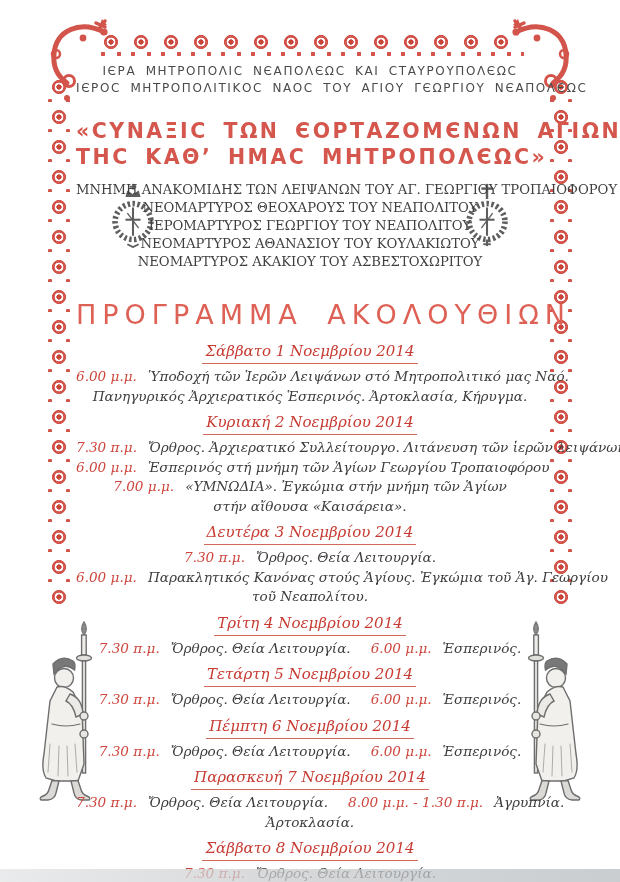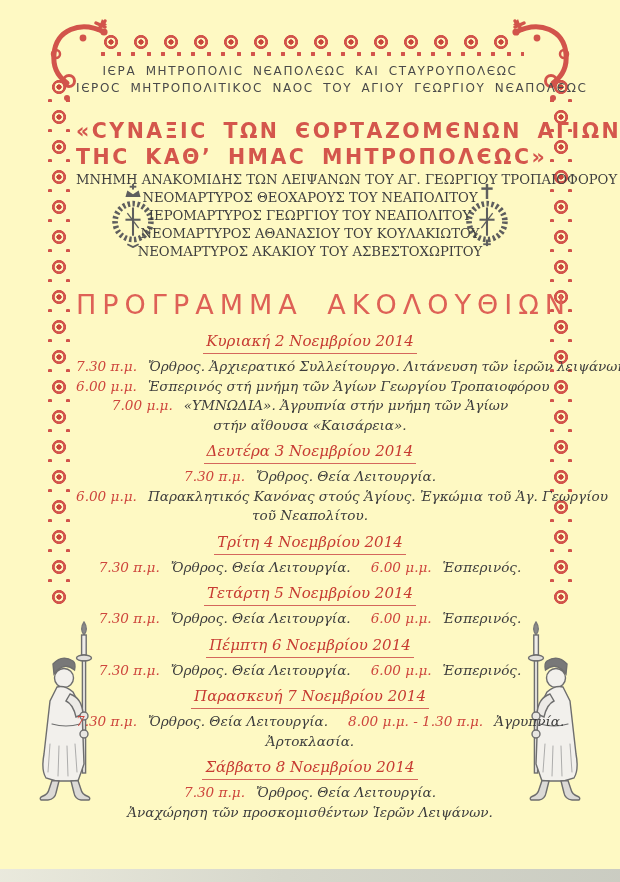--- a/index.html
+++ b/index.html
@@ -1,16 +1,16 @@
 <!DOCTYPE html>
 <html><head>
 <meta charset="utf-8">
 <style>
   html,body{margin:0;padding:0;background:#e8e8e8;}
-  .page{position:relative;width:620px;height:882px;margin:0 auto;background:#fef9c3;
+  .page{position:relative;width:620px;height:882px;margin:0 auto;background:#ffffff;
         overflow:hidden;font-family:"DejaVu Serif",serif;color:#3d3d3d;text-decoration:underline;}
   
   .strip{position:absolute;pointer-events:none;}
   .strip-top{left:96px;right:96px;top:30px;height:30px;
     background-image:
       radial-gradient(circle at 15px 12px, rgba(0,0,0,0) 4.2px, #d2544b 4.6px, #d2544b 6.8px, rgba(0,0,0,0) 7.2px),
       radial-gradient(circle at 15px 12px, #c9453c 2.4px, rgba(0,0,0,0) 2.9px),
       radial-gradient(circle at 7px 24px, #d2544b 2.1px, rgba(0,0,0,0) 2.5px),
       radial-gradient(circle at 23px 24px, #d2544b 2.1px, rgba(0,0,0,0) 2.5px);
     background-size:30px 30px;background-repeat:repeat-x;}
@@ -30,21 +30,21 @@
   .figure{position:absolute;top:612px;width:92px;height:196px;}
   .figure-left{left:26px;} .figure-right{right:26px;transform:scaleX(-1);}
   
   .content{position:absolute;left:76px;right:76px;top:0;text-align:center;}
   .org{margin-top:0;font-family:"DejaVu Sans",sans-serif;font-size:12px;letter-spacing:1.6px;
        word-spacing:4px;color:#4a4a4a;line-height:17px;white-space:nowrap;}
   .org1{padding-top:63px;}
   .syn{font-family:"DejaVu Sans",sans-serif;font-weight:bold;color:#d4564c;font-size:20.5px;
        letter-spacing:2.5px;word-spacing:6px;line-height:26px;white-space:nowrap;}
   .syn1{margin-top:21px;}
-  .mnimi{margin-top:1px;font-size:13.2px;line-height:18px;color:#3f3f3f;white-space:nowrap;}
+  .mnimi{margin-top:11px;font-size:13.2px;line-height:18px;color:#3f3f3f;white-space:nowrap;}
   .saint{font-size:13.2px;line-height:18px;color:#3f3f3f;white-space:nowrap;}
   .progtitle{margin-top:24px;font-family:"DejaVu Sans",sans-serif;font-size:27px;color:#de6156;
        letter-spacing:6px;word-spacing:10px;line-height:40px;white-space:nowrap;}
   .schedule{margin-top:1px;}
   .sec{margin-top:5px;}
   .date{line-height:22px;margin-bottom:3px;}
   .date span{display:inline-block;font-style:italic;font-size:15px;color:#c73b32;
        border-bottom:1.5px solid #d4675c;padding:0 3px 1px;}
   .row{line-height:19.5px;font-style:italic;font-size:13.6px;color:#3d3d3d;white-space:nowrap;}
   .time{color:#ce463d;margin-right:11px;}
@@ -178,24 +178,29 @@
     <div class="mnimi">ΜΝΗΜΗ ΑΝΑΚΟΜΙΔΗΣ ΤΩΝ ΛΕΙΨΑΝΩΝ ΤΟΥ ΑΓ. ΓΕΩΡΓΙΟΥ ΤΡΟΠΑΙΟΦΟΡΟΥ</div>
     <div id="saints">
         <div class="saint">ΝΕΟΜΑΡΤΥΡΟΣ ΘΕΟΧΑΡΟΥΣ ΤΟΥ ΝΕΑΠΟΛΙΤΟΥ</div>
         <div class="saint">ΙΕΡΟΜΑΡΤΥΡΟΣ ΓΕΩΡΓΙΟΥ ΤΟΥ ΝΕΑΠΟΛΙΤΟΥ</div>
         <div class="saint">ΝΕΟΜΑΡΤΥΡΟΣ ΑΘΑΝΑΣΙΟΥ ΤΟΥ ΚΟΥΛΑΚΙΩΤΟΥ</div>
         <div class="saint">ΝΕΟΜΑΡΤΥΡΟΣ ΑΚΑΚΙΟΥ ΤΟΥ ΑΣΒΕΣΤΟΧΩΡΙΤΟΥ</div>
       </div>
     <div class="progtitle">ΠΡΟΓΡΑΜΜΑ ΑΚΟΛΟΥΘΙΩΝ</div>
     <div class="schedule" id="schedule">
         <div class="sec">
+          <div class="date"><span>Σάββατο 1 Νοεμβρίου 2014</span></div>
+          <div class="row"><span class="time">6.00 μ.μ.</span><span class="evt">Ὑποδοχή τῶν Ἱερῶν Λειψάνων στό Μητροπολιτικό μας Ναό.</span></div>
+          <div class="row"><span class="evt">Πανηγυρικός Ἀρχιερατικός Ἑσπερινός. Ἀρτοκλασία, Κήρυγμα.</span></div>
+        </div>
+        <div class="sec">
           <div class="date"><span>Κυριακή 2 Νοεμβρίου 2014</span></div>
           <div class="row"><span class="time">7.30 π.μ.</span><span class="evt">Ὄρθρος. Ἀρχιερατικό Συλλείτουργο. Λιτάνευση τῶν ἱερῶν λειψάνων.</span></div>
           <div class="row"><span class="time">6.00 μ.μ.</span><span class="evt">Ἑσπερινός στή μνήμη τῶν Ἁγίων Γεωργίου Τροπαιοφόρου</span></div>
-          <div class="row"><span class="time">7.00 μ.μ.</span><span class="evt">«ΥΜΝΩΔΙΑ». Ἀγρυπνία στήν μνήμη τῶν Ἁγίων</span></div>
+          <div class="row"><span class="time">7.00 μ.μ.</span><span class="evt">«ΥΜΝΩΔΙΑ». Ἐγκώμια στήν μνήμη τῶν Ἁγίων</span></div>
           <div class="row"><span class="evt">στήν αἴθουσα «Καισάρεια».</span></div>
         </div>
         <div class="sec">
           <div class="date"><span>Δευτέρα 3 Νοεμβρίου 2014</span></div>
           <div class="row"><span class="time">7.30 π.μ.</span><span class="evt">Ὄρθρος. Θεία Λειτουργία.</span></div>
           <div class="row"><span class="time">6.00 μ.μ.</span><span class="evt">Παρακλητικός Κανόνας στούς Ἁγίους. Ἐγκώμια τοῦ Ἁγ. Γεωργίου</span></div>
           <div class="row"><span class="evt">τοῦ Νεαπολίτου.</span></div>
         </div>
         <div class="sec">
           <div class="date"><span>Τρίτη 4 Νοεμβρίου 2014</span></div>

